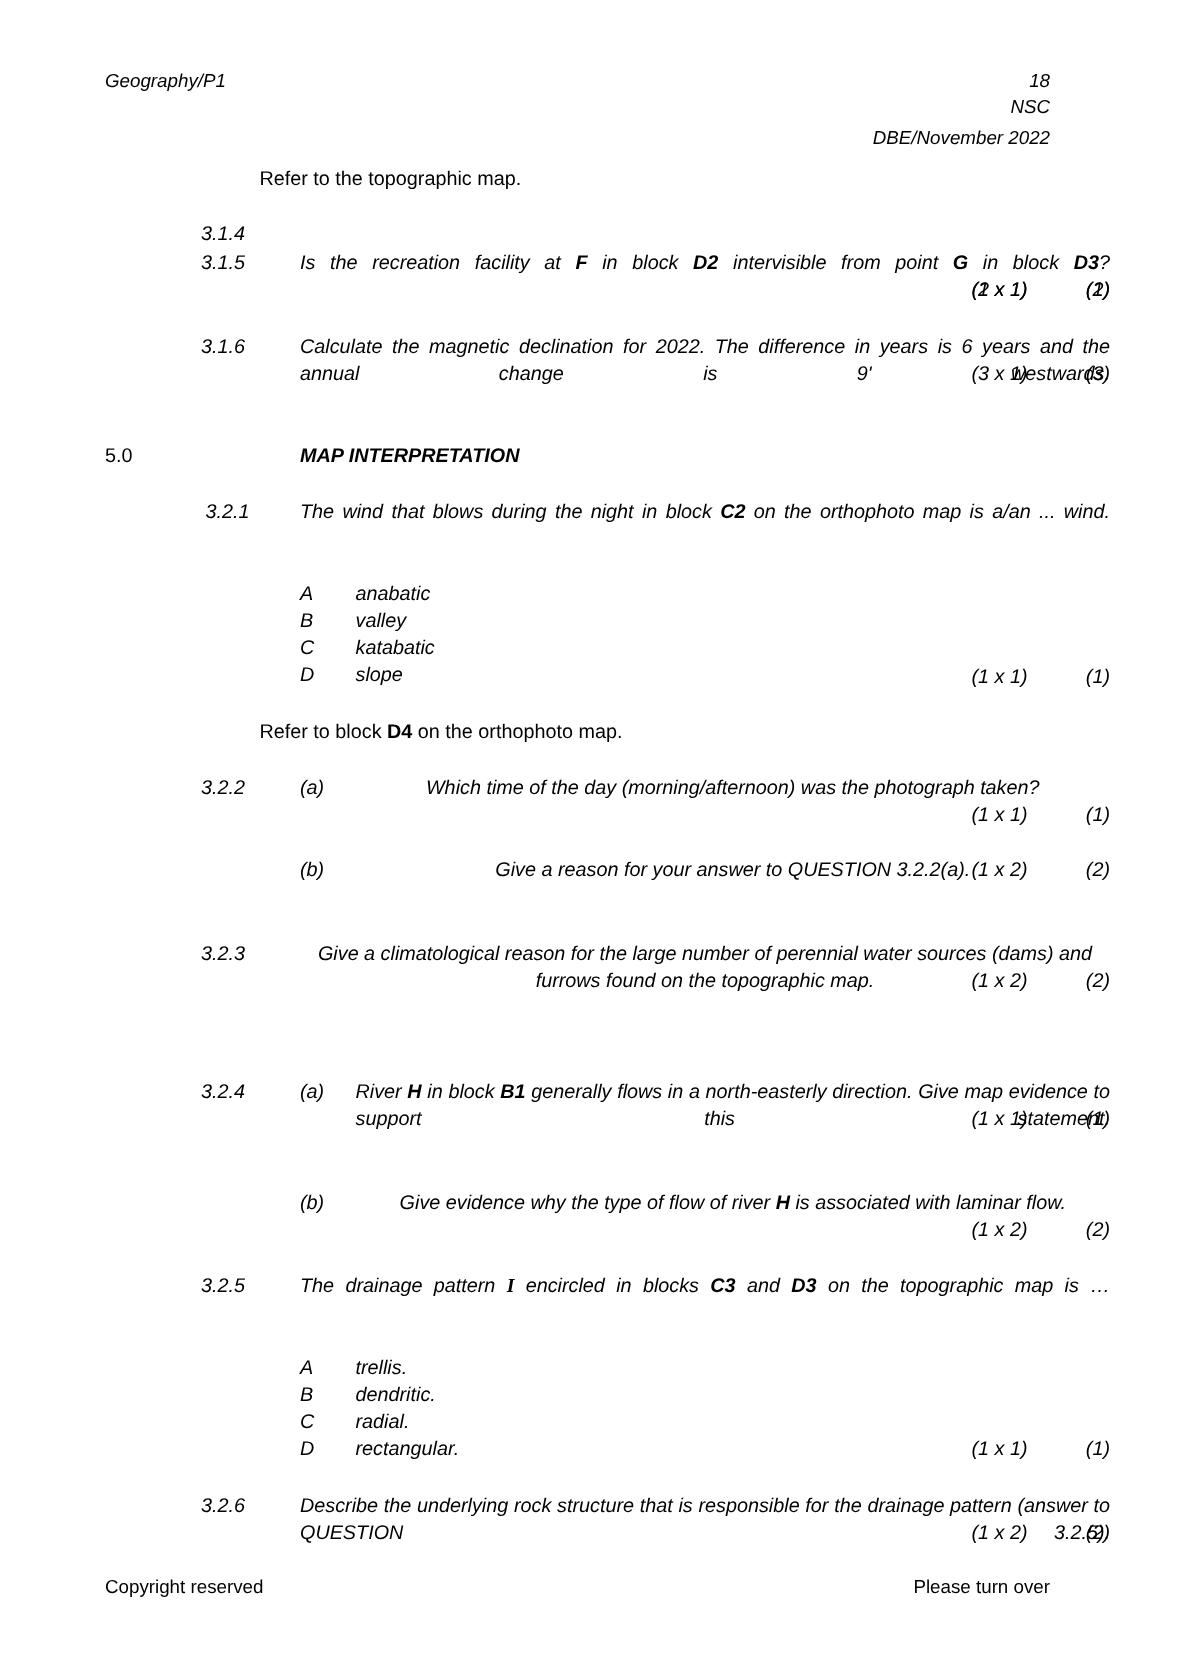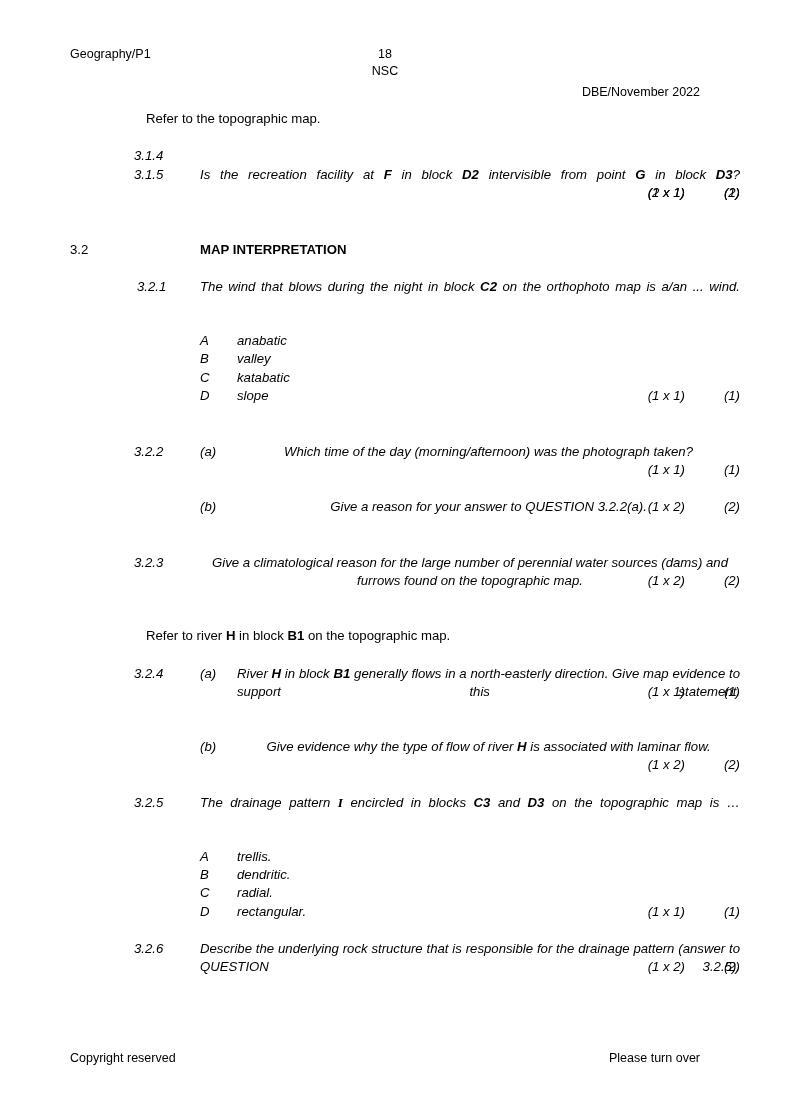--- a/index.html
+++ b/index.html
@@ -21,33 +21,34 @@
 
   
   .page-header {
     position: absolute;
     top: 46px;
     left: 70px;
     width: 630px;
     height: 34px;
     font-size: 12.5px;
     line-height: 17px;
+    font-style: italic;
   }
   .hdr-left {
     position: absolute;
     left: 0;
     top: 0;
     white-space: nowrap;
   }
   .hdr-center {
     position: absolute;
     left: 0;
     right: 0;
     top: 0;
-    text-align: center;
+    text-align: right;
   }
   .hdr-center .nsc { display: block; }
   .hdr-right {
     position: absolute;
     right: 0;
     top: 0;
     white-space: nowrap;
     margin-top: 38px;
   }
 
@@ -58,42 +59,42 @@
     left: 70px;
     width: 670px;
     font-size: 13.2px;
     line-height: 18.2px;
   }
 
   .block { position: relative; }
 
   
   .refer {
-    margin-left: 76px;
+    margin-left: 103px;
     margin-bottom: 0;
   }
 
   
   .qrow {
     position: relative;
     padding-left: 130px;   
     font-style: italic;
   }
   .qnum {
     position: absolute;
     left: 64px;
     top: 0;
     white-space: nowrap;
   }
   .qnum.deep { left: 67px; }
 
   
   .section-row { position: relative; padding-left: 130px; }
   .section-row .qnum { left: 0; }
-  .section-title { font-weight: bold; }
+  .section-title { font-weight: bold; font-style: italic; }
 
   
   .subrow {
     position: relative;
     padding-left: 37px;     
   }
   .sublabel {
     position: absolute;
     left: 0;
     top: 0;
@@ -191,25 +192,31 @@
 
     <div class="block qrow">
       <span class="qnum">3.1.5</span>
       <div class="qtext">Is the recreation facility at <b>F</b> in block <b>D2</b> intervisible from point <b>G</b> in block <b>D3</b>?</div>
       <span class="marks marks-calc" style="top:18.2px;">(1 x 1)</span>
       <span class="marks marks-total" style="top:18.2px;">(1)</span>
     </div>
 
     <div class="spacer-md"></div>
 
+    <div class="block qrow">
+      <span class="qnum">3.1.6</span>
+      <div class="qtext">Calculate the magnetic declination for 2022. The difference in years is 6 years and the annual change is 9' westwards.</div>
+      <span class="marks marks-calc" style="top:18.2px;">(3 x 1)</span>
+      <span class="marks marks-total" style="top:18.2px;">(3)</span>
+    </div>
 
     <div class="spacer-md"></div>
 
     <div class="block section-row">
-      <span class="qnum">3.2</span>
+      <span class="qnum">5.0</span>
       <span class="section-title">MAP INTERPRETATION</span>
     </div>
 
     <div class="spacer-md"></div>
 
     <div class="block qrow">
       <span class="qnum deep">3.2.1</span>
       <div class="qtext">The wind that blows during the night in block <b>C2</b> on the orthophoto map is a/an ... wind.</div>
 
       <div class="spacer-sm"></div>
@@ -232,20 +239,21 @@
           <span>slope</span>
         </div>
       </div>
 
       <span class="marks marks-calc" style="top:109.2px;">(1 x 1)</span>
       <span class="marks marks-total" style="top:109.2px;">(1)</span>
     </div>
 
     <div class="spacer-md"></div>
 
+    <div class="refer">Refer to block <b>D4</b> on the orthophoto map.</div>
 
     <div class="spacer-md"></div>
 
     <div class="block qrow">
       <span class="qnum">3.2.2</span>
 
       <div class="subrow">
         <span class="sublabel">(a)</span>
         <div class="qtext nojust">Which time of the day (morning/afternoon) was the photograph taken?</div>
         <span class="marks marks-calc" style="top:18.2px;">(1 x 1)</span>
@@ -266,21 +274,20 @@
 
     <div class="block qrow">
       <span class="qnum">3.2.3</span>
       <div class="qtext nojust">Give a climatological reason for the large number of perennial water sources (dams) and furrows found on the topographic map.</div>
       <span class="marks marks-calc" style="top:18.2px;">(1 x 2)</span>
       <span class="marks marks-total" style="top:18.2px;">(2)</span>
     </div>
 
     <div class="spacer-md"></div>
 
-    <div class="refer">Refer to river <b>H</b> in block <b>B1</b> on the topographic map.</div>
 
     <div class="spacer-md"></div>
 
     <div class="block qrow">
       <span class="qnum">3.2.4</span>
 
       <div class="subrow">
         <span class="sublabel">(a)</span>
         <div class="qtext">River <b>H</b> in block <b>B1</b> generally flows in a north-easterly direction. Give map evidence to support this statement.</div>
         <span class="marks marks-calc" style="top:18.2px;">(1 x 1)</span>

